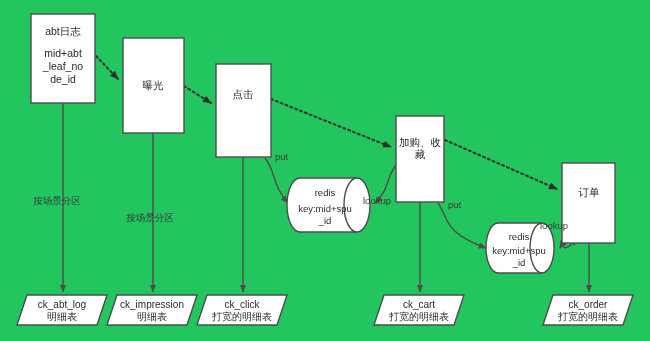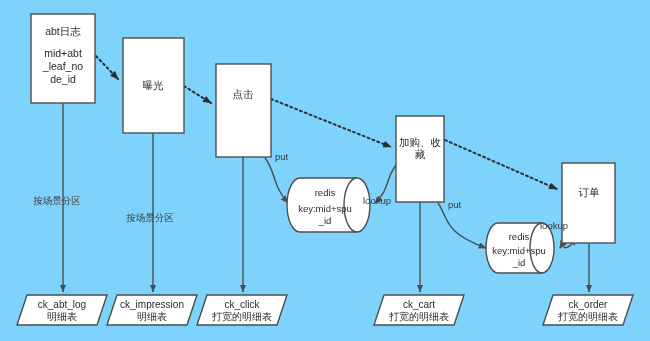--- a/index.html
+++ b/index.html
@@ -8,21 +8,21 @@
     padding: 0;
     background: #ffffff;
   }
   body {
     font-family: "Liberation Sans", "DejaVu Sans", sans-serif;
   }
   #canvas {
     position: relative;
     width: 650px;
     height: 341px;
-    background: #7dd3fc;
+    background: #22c55e;
     overflow: hidden;
   }
   #canvas svg {
     position: absolute;
     left: 0;
     top: 0;
     width: 650px;
     height: 341px;
   }
   .node-text {

